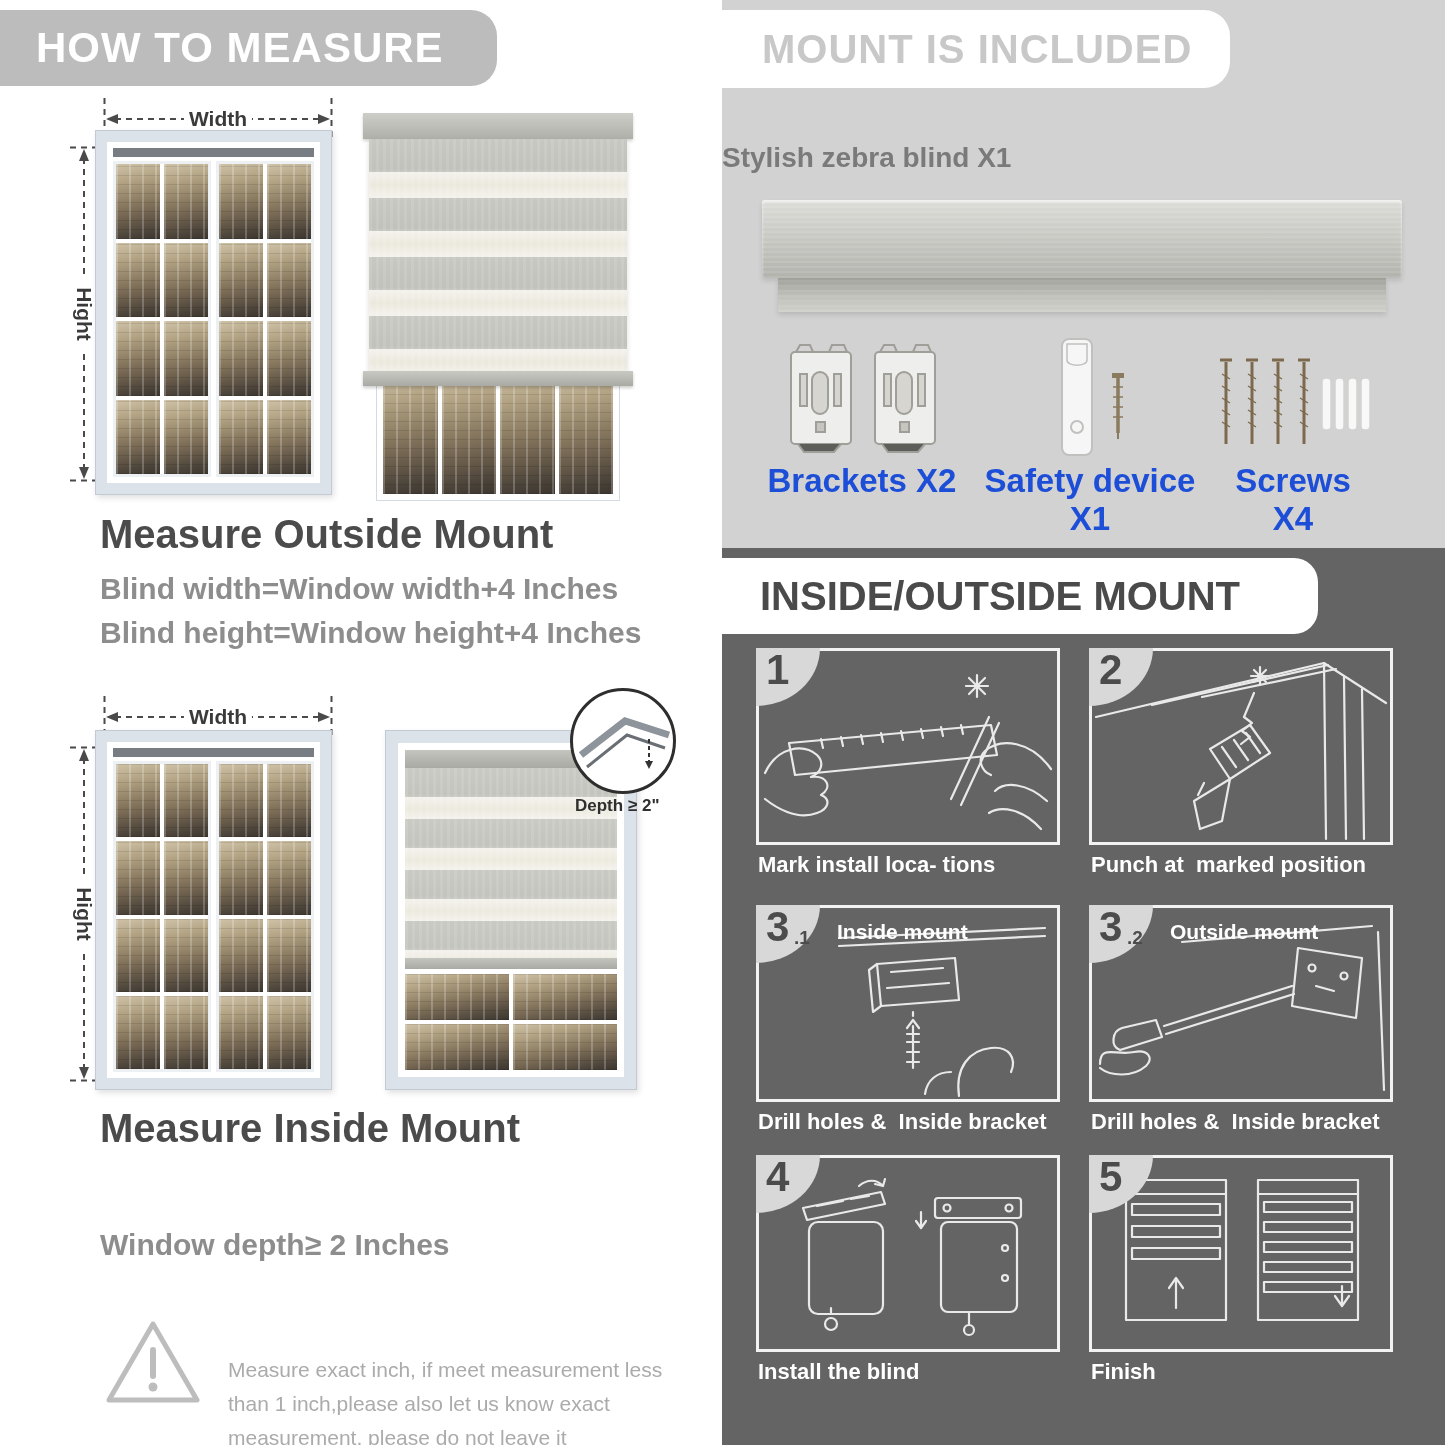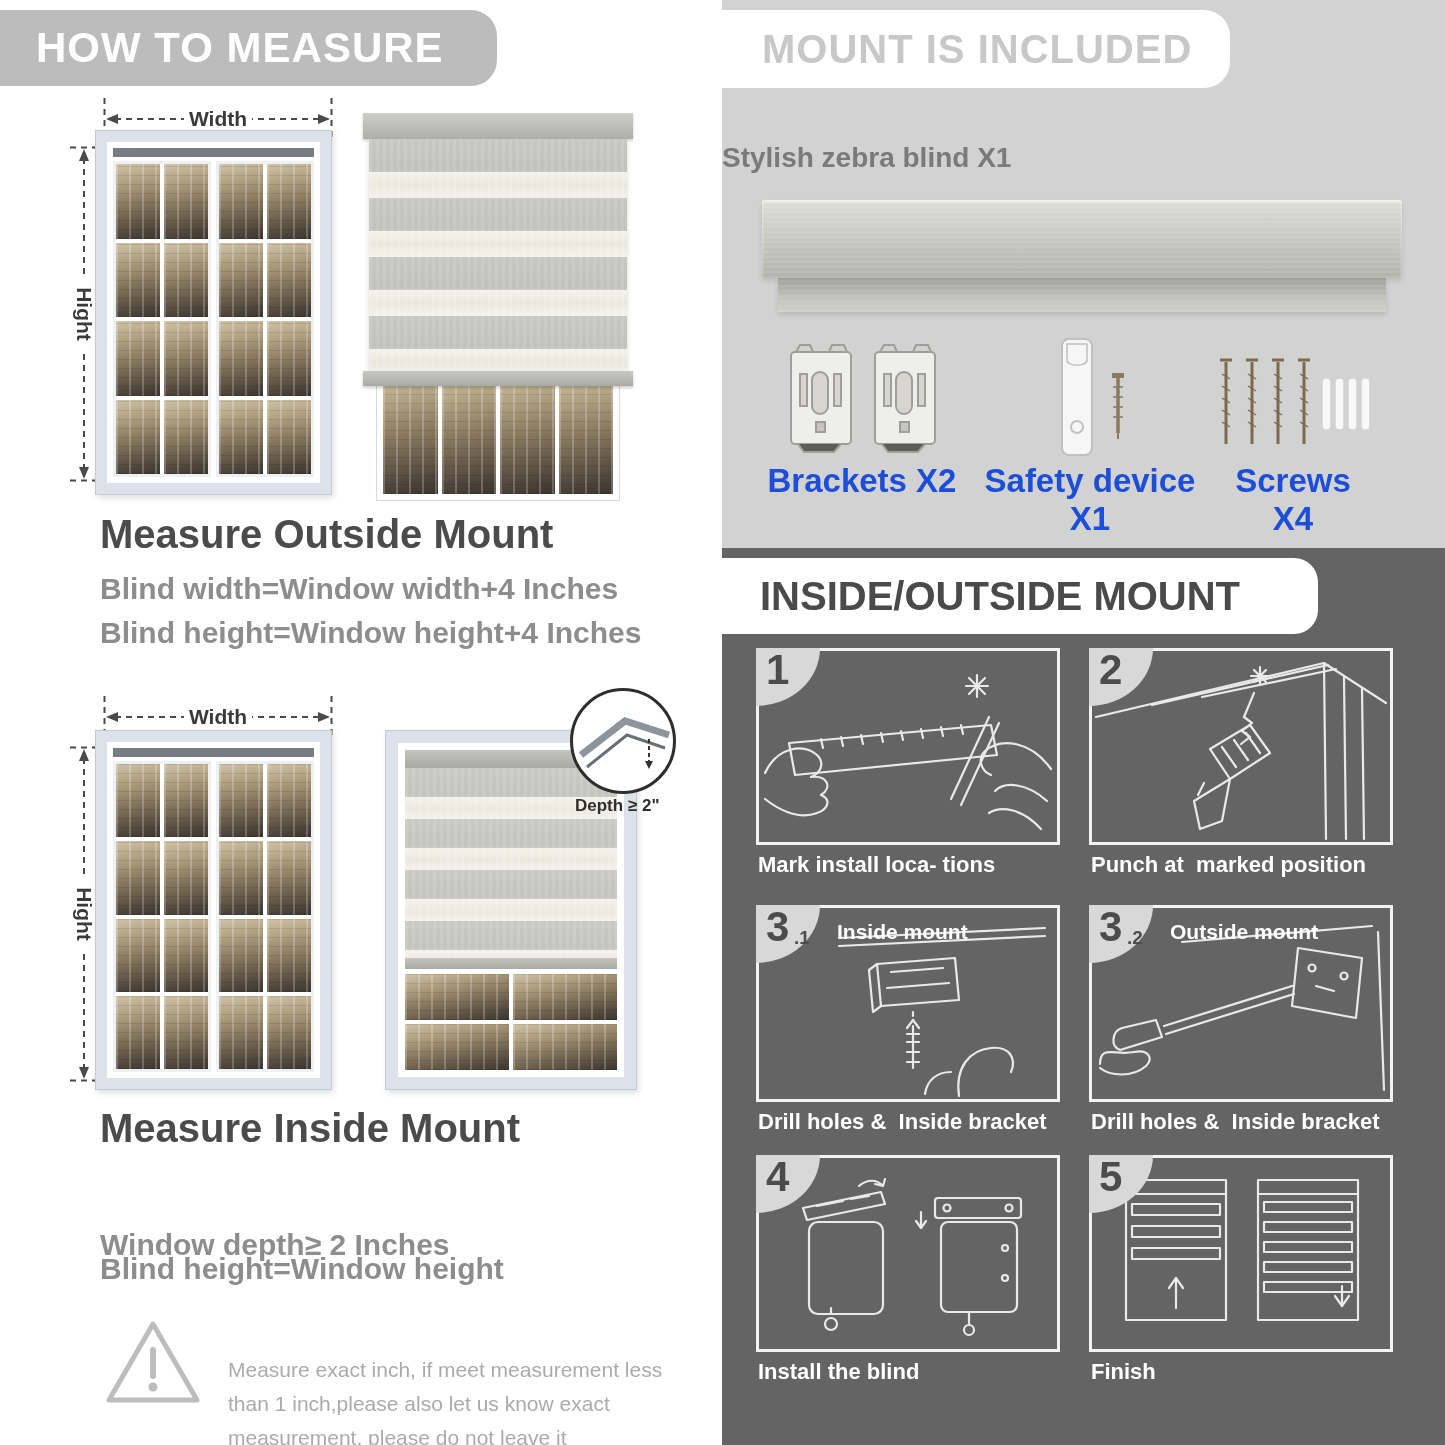--- a/index.html
+++ b/index.html
@@ -251,21 +251,20 @@
       <path d="M8 64 L52 30 L96 44" stroke="#8e949c" stroke-width="7" fill="none"></path>
       <path d="M14 76 L54 44 L92 57" stroke="#6a6f75" stroke-width="3" fill="none"></path>
       <path d="M76 48 L76 74" stroke="#333" stroke-width="2" stroke-dasharray="4 3" fill="none"></path>
       <polygon points="76,78 72,70 80,70" fill="#333"></polygon>
     </svg>
   </div>
   <div class="depth-label">Depth ≥ 2"</div>
 
   <div class="sec-title" style="left:100px;top:1106px;">Measure Inside Mount</div>
   <div class="sec-rule" style="left:100px;top:1228px;">Window depth≥ 2 Inches</div>
-  <div class="sec-rule" style="left:100px;top:1252px;">Blind height=Window height</div>
 
   <div class="abs" style="left:103px;top:1316px;width:100px;height:92px;">
     <svg width="100" height="92">
       <path d="M50 8 L94 84 L6 84 Z" fill="none" stroke="#bdbdbd" stroke-width="5" stroke-linejoin="round"></path>
       <line x1="50" y1="34" x2="50" y2="60" stroke="#bdbdbd" stroke-width="6" stroke-linecap="round"></line>
       <circle cx="50" cy="71" r="4.5" fill="#bdbdbd"></circle>
     </svg>
   </div>
   <div class="warn-text">Measure exact inch, if meet measurement less than 1 inch,please also let us know exact measurement, please do not leave it</div>
 

